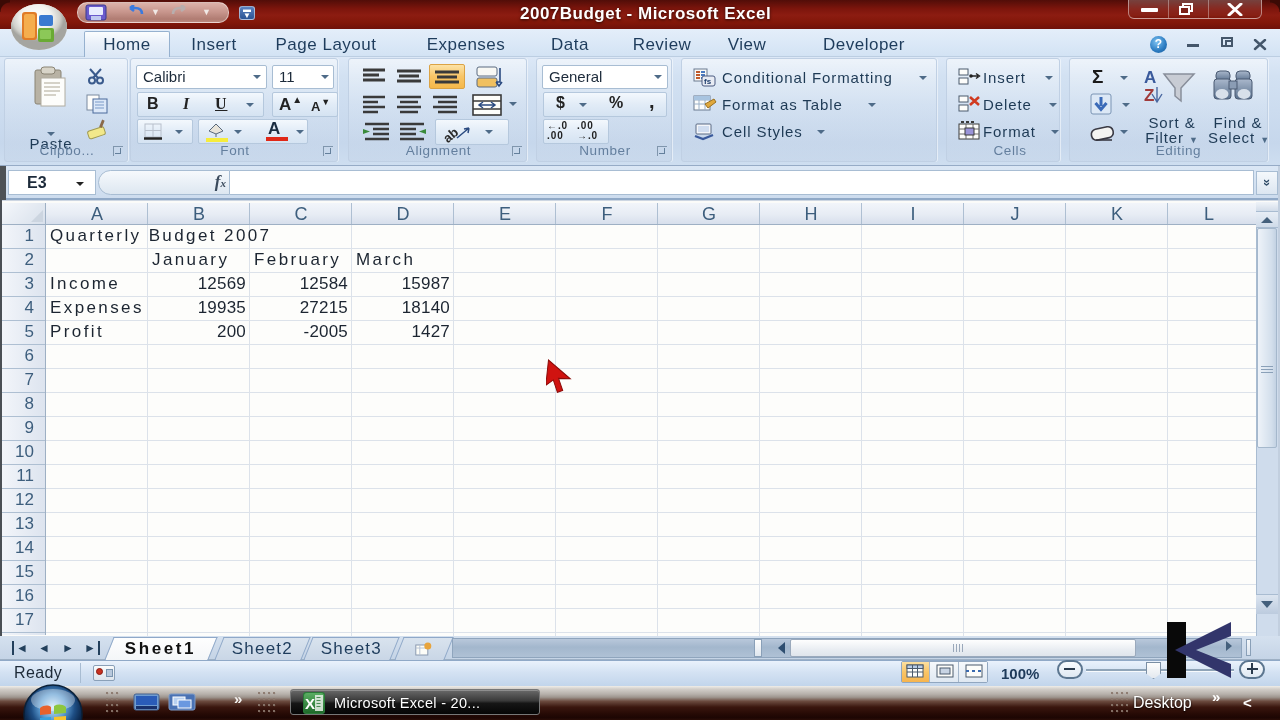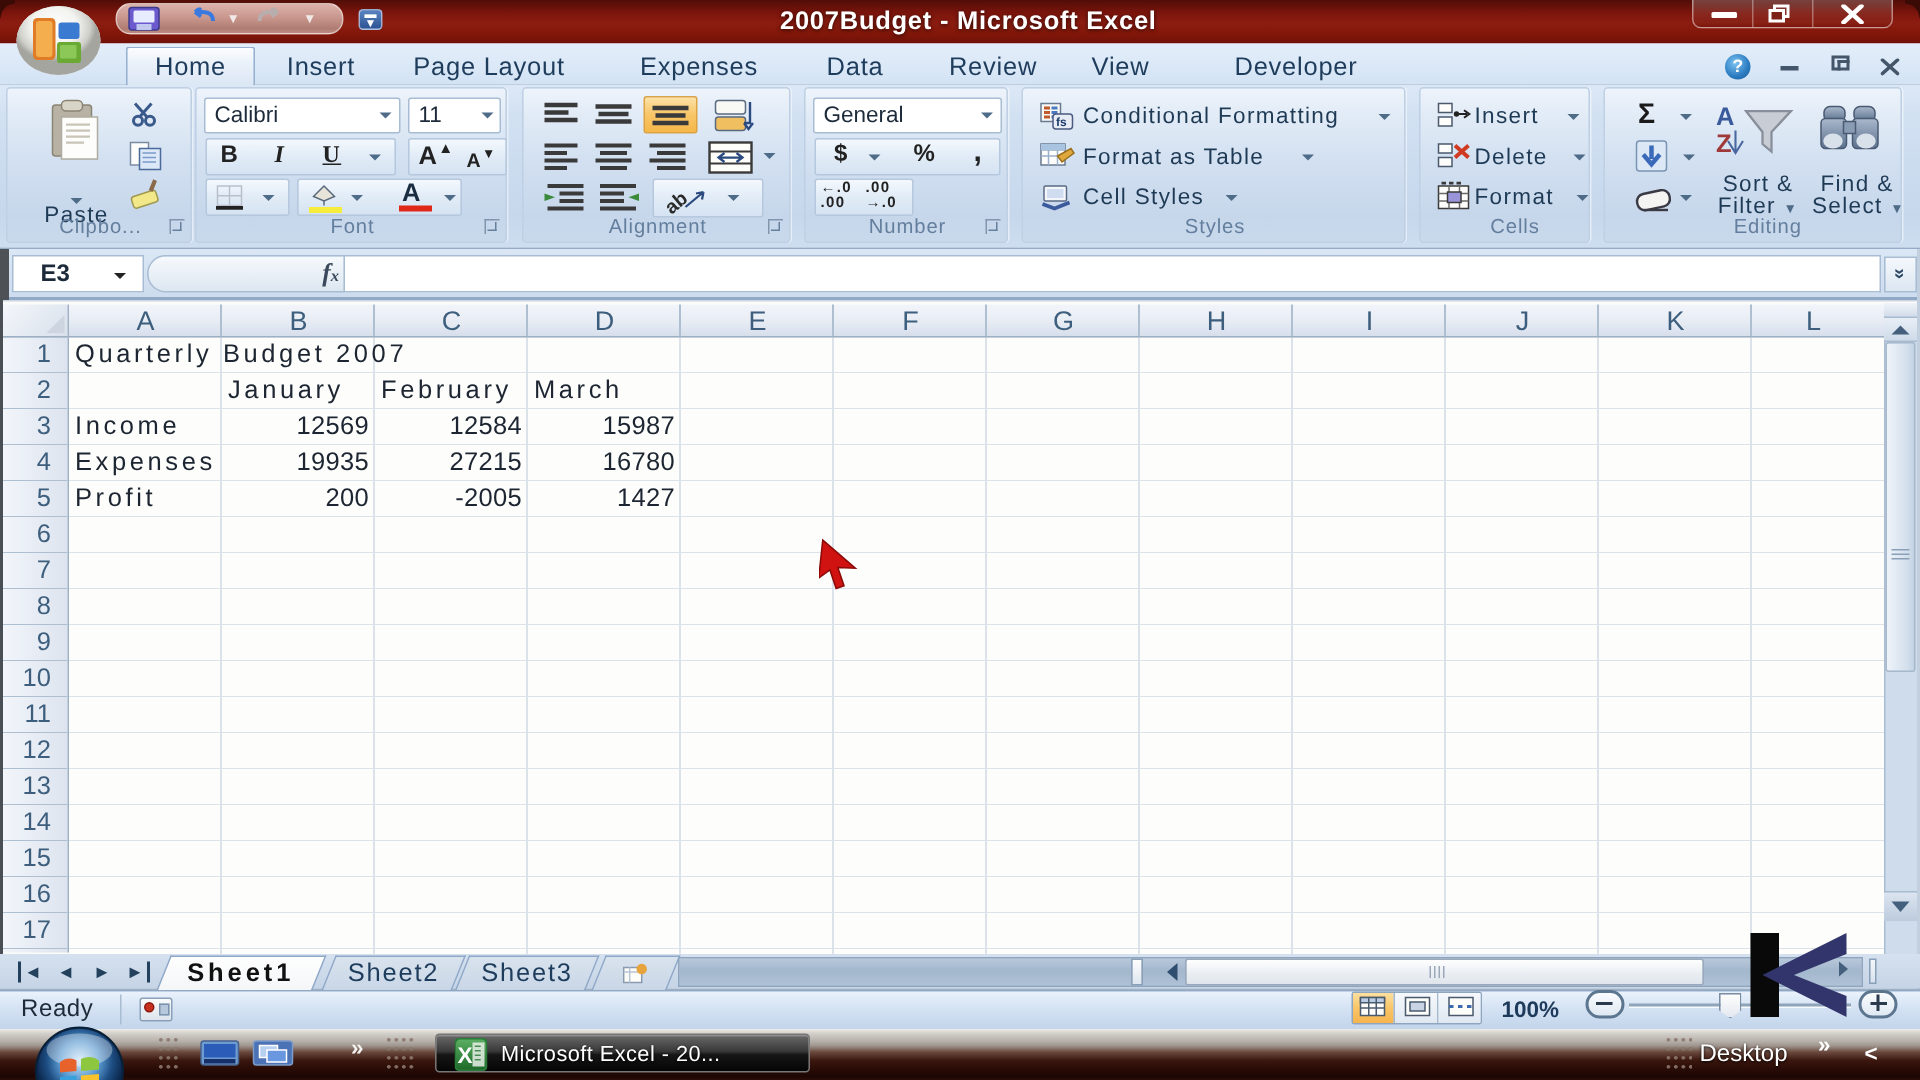--- a/index.html
+++ b/index.html
@@ -261,21 +261,20 @@
     </svg>
  <div class="rbtxt" style="left:40px;top:37px;">Format as Table</div>
     <div class="cary" style="left:186px;top:44px;"></div>
  <svg style="position:absolute;left:11px;top:62px" width="24" height="20">
       <rect x="3" y="3" width="15" height="10" rx="1" fill="#f4f6fa" stroke="#5a6a84"></rect>
       <rect x="5" y="5" width="11" height="6" fill="#d0ddf0"></rect>
       <path d="M2 15 l8 3 l10 -4" stroke="#3a5a9c" stroke-width="2.4" fill="none"></path>
     </svg>
  <div class="rbtxt" style="left:40px;top:64px;">Cell Styles</div>
     <div class="cary" style="left:135px;top:71px;"></div>
- <div class="rglabel">Styles</div>
 </div>
 <div class="rgroup" style="left:946px;width:114px;">
  <svg style="position:absolute;left:10px;top:8px" width="26" height="20">
       <rect x="2" y="2" width="9" height="6" fill="#fdfdfb" stroke="#4a5a6c"></rect>
       <rect x="2" y="11" width="9" height="6" fill="#fdfdfb" stroke="#4a5a6c"></rect>
       <circle cx="14" cy="9" r="1.8" fill="#222"></circle>
       <path d="M15 9 h6 M19 6.5 L22.5 9 L19 11.5" stroke="#222" stroke-width="1.4" fill="none"></path>
     </svg>
  <div class="rbtxt" style="left:36px;top:10px;">Insert</div>
     <div class="cary" style="left:98px;top:17px;"></div>
@@ -402,21 +401,21 @@
 <div class="cell" style="left:152px;top:248px;">January</div>
 <div class="cell" style="left:254px;top:248px;">February</div>
 <div class="cell" style="left:356px;top:248px;">March</div>
 <div class="cell" style="left:50px;top:272px;">Income</div>
 <div class="cell num" style="left:148px;top:272px;">12569</div>
 <div class="cell num" style="left:250px;top:272px;">12584</div>
 <div class="cell num" style="left:352px;top:272px;">15987</div>
 <div class="cell" style="left:50px;top:296px;">Expenses</div>
 <div class="cell num" style="left:148px;top:296px;">19935</div>
 <div class="cell num" style="left:250px;top:296px;">27215</div>
-<div class="cell num" style="left:352px;top:296px;">16780</div>
+<div class="cell num" style="left:352px;top:296px;">18140</div>
 <div class="cell" style="left:50px;top:320px;">Profit</div>
 <div class="cell num" style="left:148px;top:320px;">200</div>
 <div class="cell num" style="left:250px;top:320px;">-2005</div>
 <div class="cell num" style="left:352px;top:320px;">1427</div>
 <div class="abs" id="shtrow"></div>
 <div class="navb" style="left:12px;border-left:2px solid #23405c;padding-left:2px;">◄</div>
 <div class="navb" style="left:38px;">◄</div>
 <div class="navb" style="left:62px;">►</div>
 <div class="navb" style="left:84px;border-right:2px solid #23405c;padding-right:2px;">►</div>
 <div class="sht" id="sht1" style="left:109px;width:104px;"><span class="t">Sheet1</span></div>

